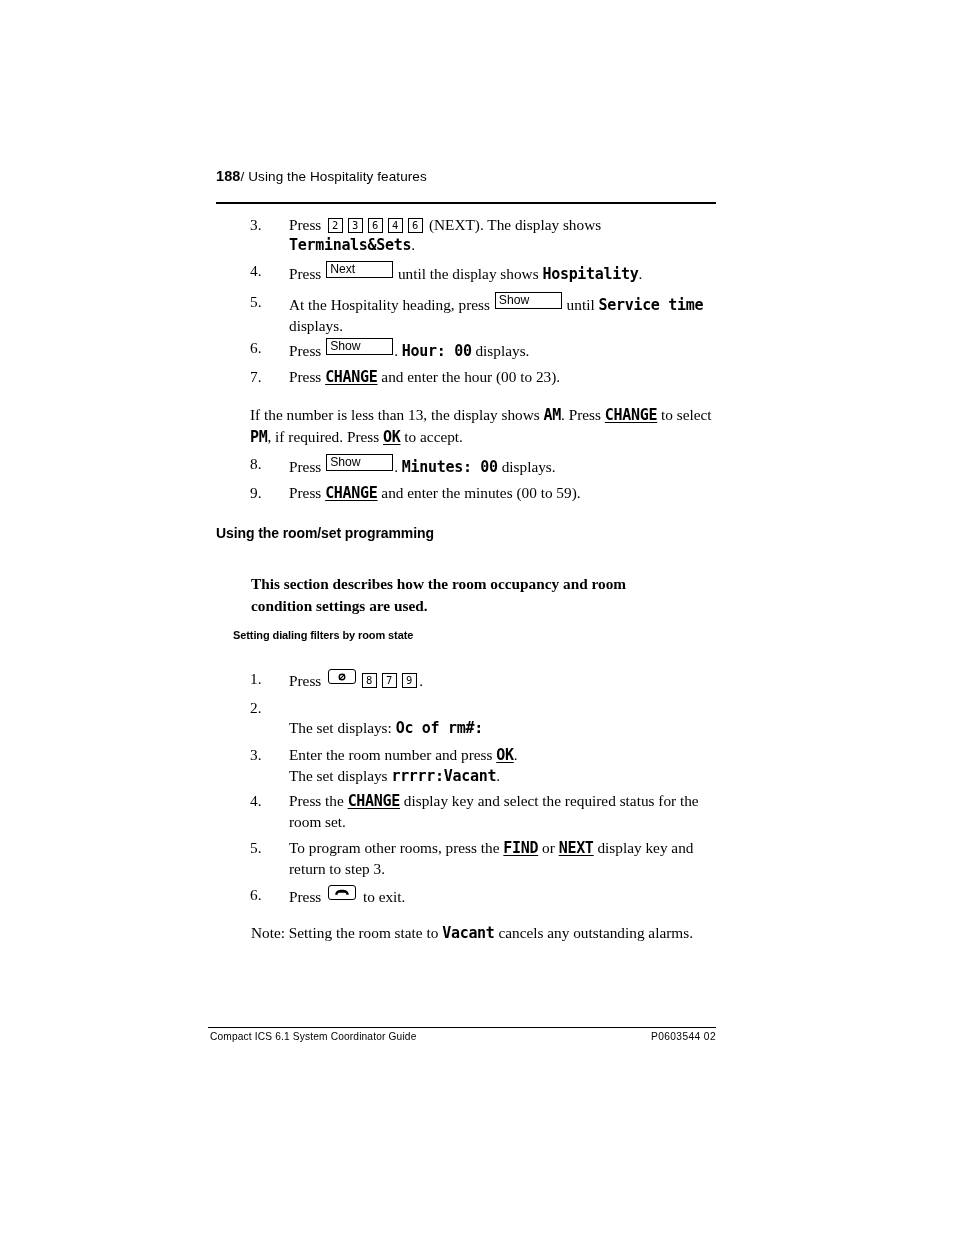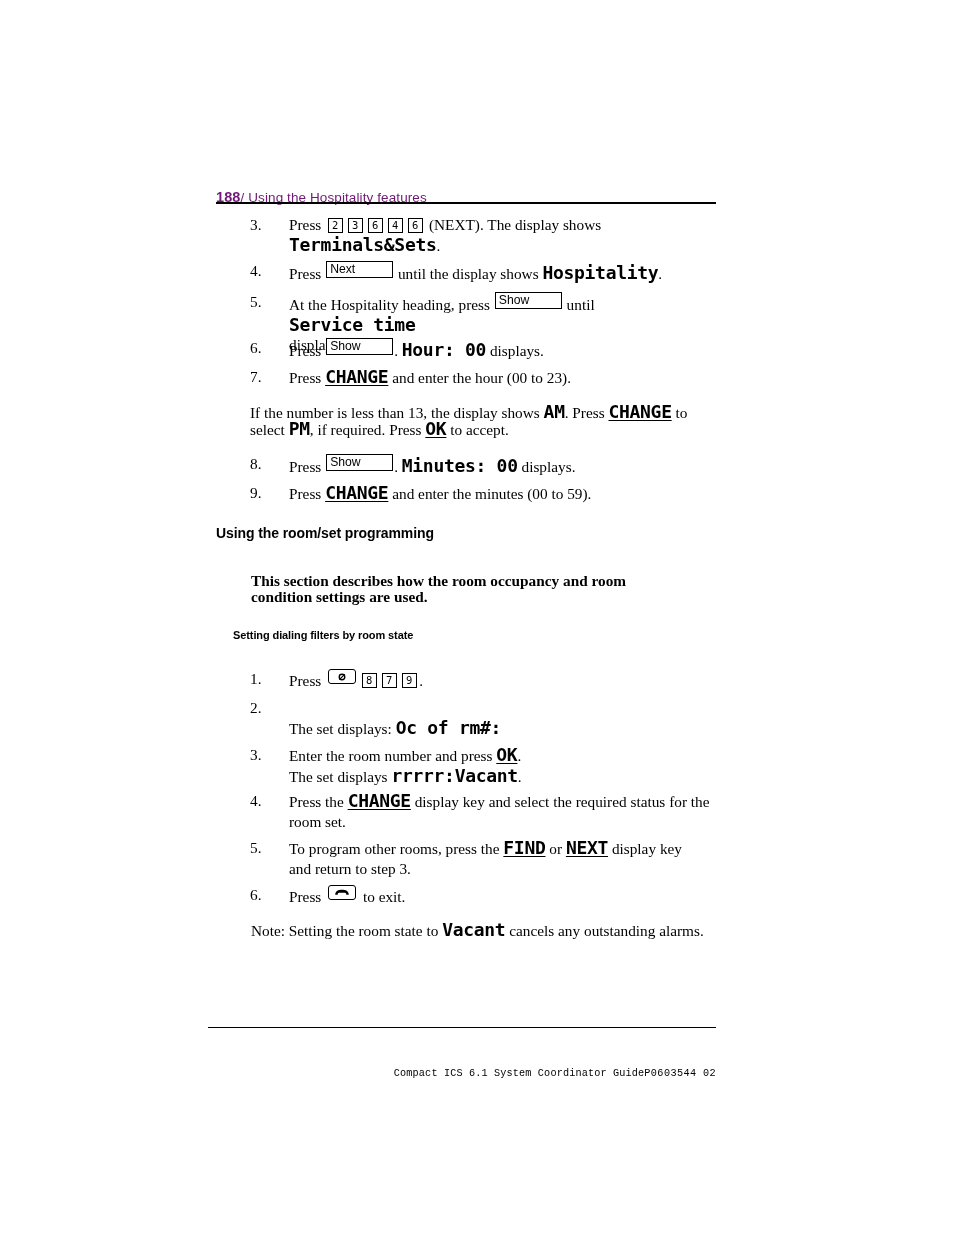--- a/index.html
+++ b/index.html
@@ -20,26 +20,26 @@
     position: absolute;
     left: 0; top: 0;
     width: 954px;
     height: 1235px;
   }
 
   
   .header {
     position: absolute;
     left: 216px;
-    top: 189px;
+    top: 168px;
     width: 500px;
     font-family: "Liberation Sans", sans-serif;
     font-size: 13.5px;
     letter-spacing: 0.1px;
-    color: #701a75;
+    color: #000000;
     white-space: nowrap;
   }
   .header .pgnum {
     font-weight: bold;
     font-size: 14.5px;
   }
   .header .sep { font-weight: normal; }
   .header-rule {
     position: absolute;
     left: 216px;
@@ -56,28 +56,27 @@
     top: 1027px;
     width: 508px;
     height: 1.3px;
     background: #000;
   }
   .footer {
     position: absolute;
     left: 210px;
     top: 1031px;
     width: 506px;
-    font-family: Liberation Mono, monospace;
+    font-family: Liberation Sans, sans-serif;
     font-size: 10.2px;
     letter-spacing: 0.15px;
     display: flex;
-    justify-content: flex-end;
+    justify-content: space-between;
     align-items: baseline;
     white-space: nowrap;
-    margin-top: 37px;
   }
   .footer .fnum { letter-spacing: 0.4px; }
 
   
   .content {
     position: absolute;
     left: 0;
     top: 0;
     width: 954px;
   }
@@ -95,21 +94,21 @@
     text-align: left;
   }
   .step .body {
     margin-left: 39px;
     display: block;
   }
 
   .para {
     position: absolute;
     font-size: 15.3px;
-    line-height: 16px;
+    line-height: 22px;
   }
 
   
   .h1 {
     position: absolute;
     font-family: "Liberation Sans", sans-serif;
     font-weight: bold;
     font-size: 14px;
     letter-spacing: -0.1px;
     white-space: nowrap;
@@ -120,21 +119,21 @@
     font-family: "Liberation Sans", sans-serif;
     font-weight: bold;
     font-size: 11px;
     letter-spacing: -0.1px;
     white-space: nowrap;
   }
 
   
   .lcd {
     font-family: "DejaVu Sans Mono", monospace;
-    font-size: 18px;
+    font-size: 15px;
     font-weight: bold;
     letter-spacing: -0.3px;
     white-space: nowrap;
   }
   .lcd.ul {
     text-decoration: underline;
     text-underline-offset: 1.5px;
   }
 
   

